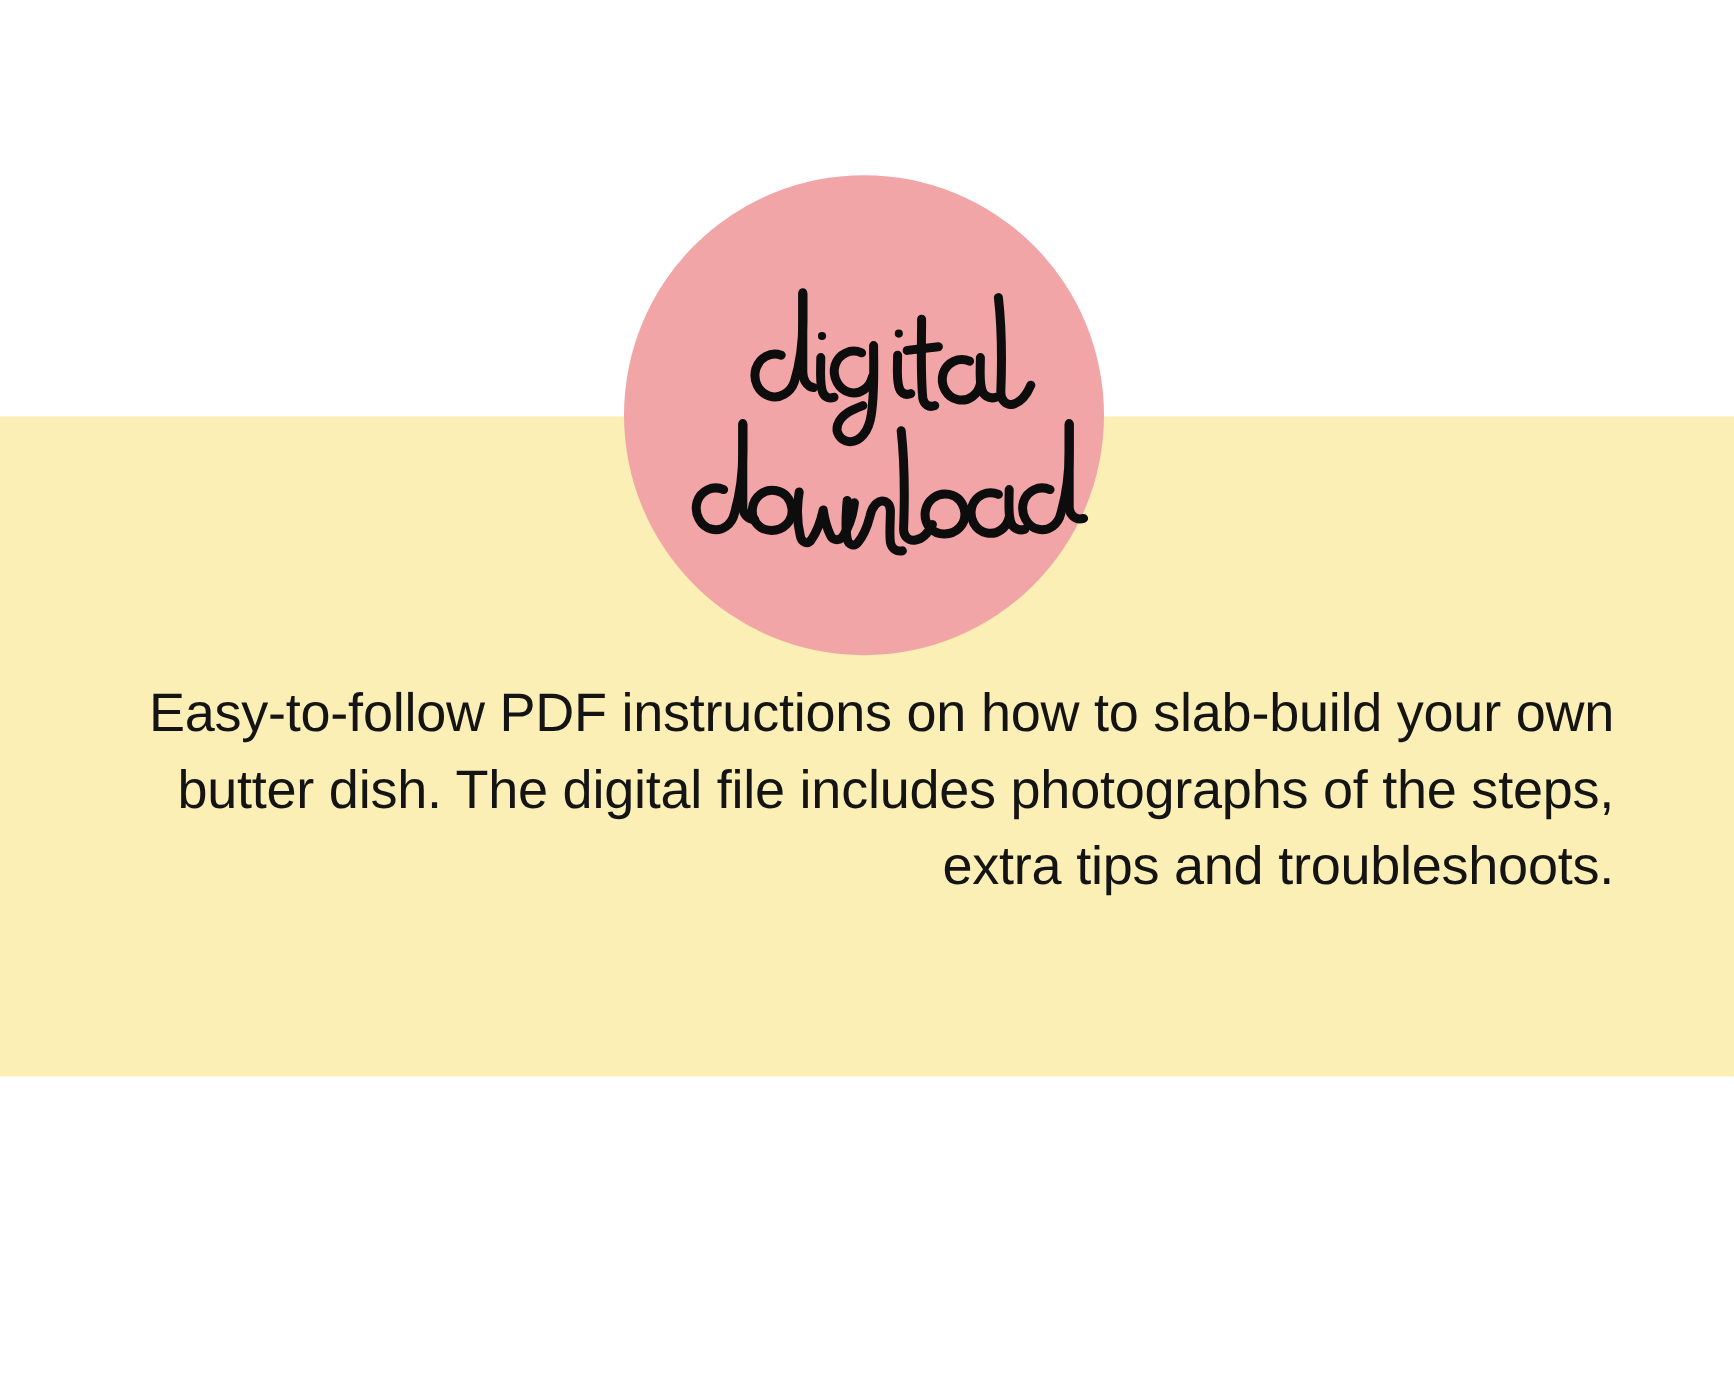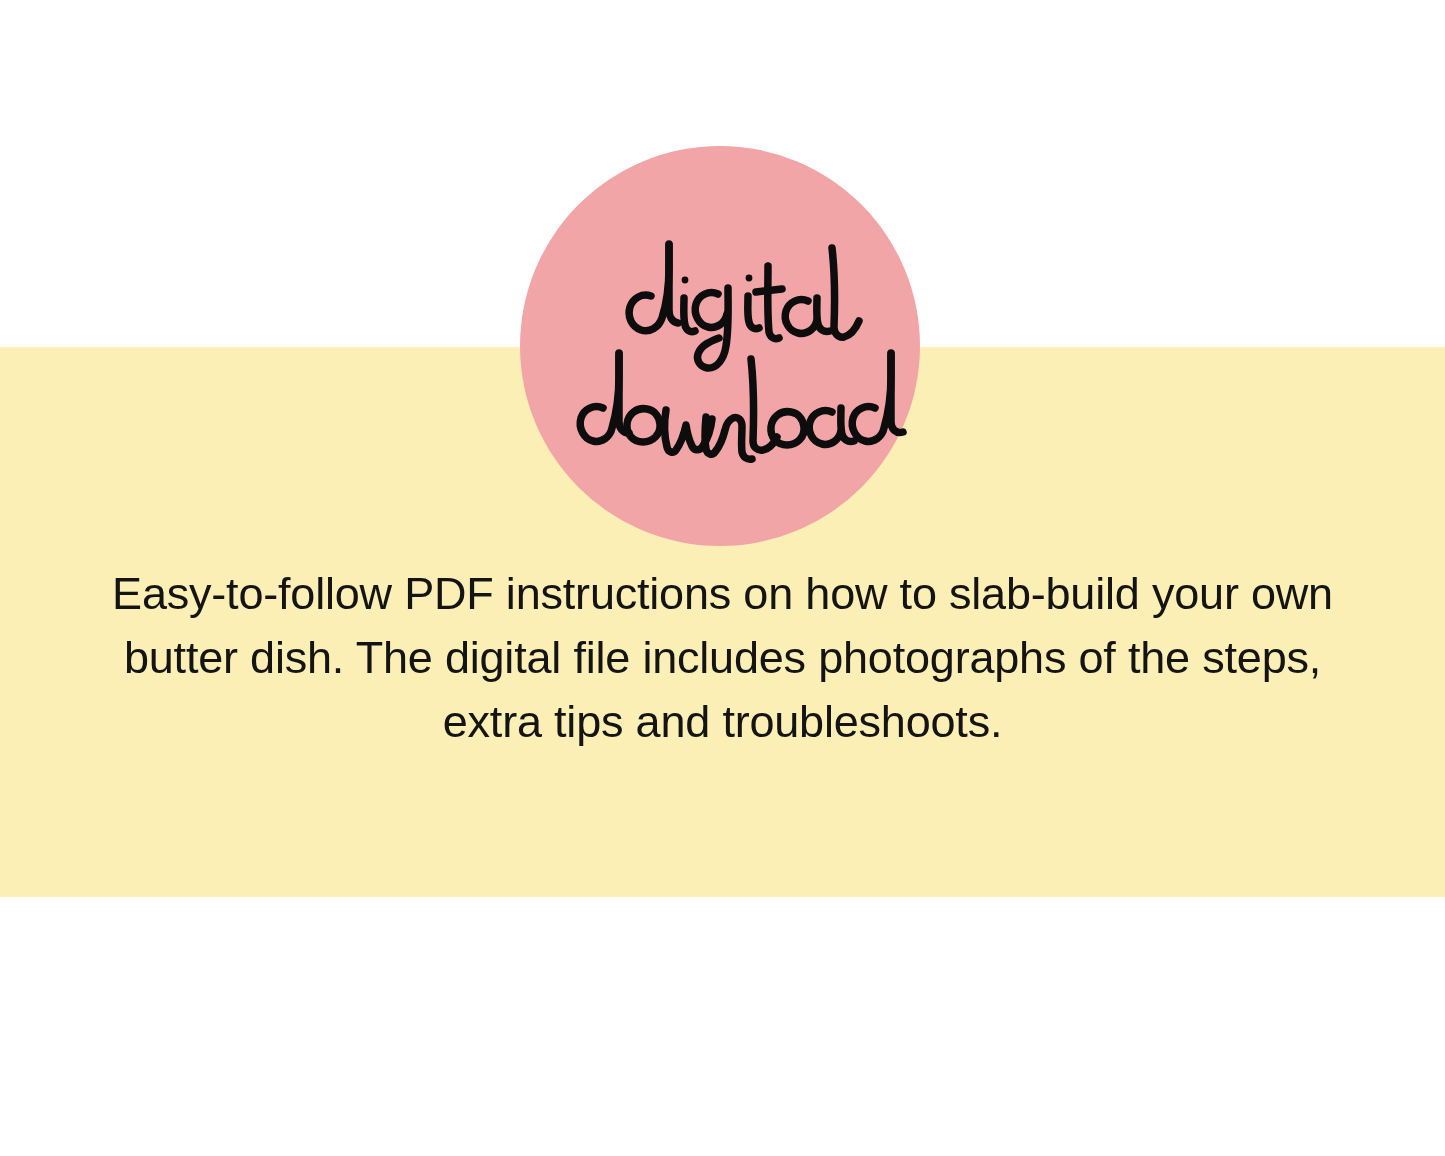--- a/index.html
+++ b/index.html
@@ -62,21 +62,21 @@
   }
 
   
   .description {
     position: absolute;
     left: 0;
     top: 562px;
     width: 1445px;
     padding: 0 100px;
     box-sizing: border-box;
-    text-align: center;
+    text-align: right;
     color: #141414;
     font-family: "Liberation Sans", sans-serif;
     font-size: 45px;
     line-height: 64px;
     letter-spacing: -0.2px;
     font-weight: 400;
   }
 </style>
 </head>
 <body>

